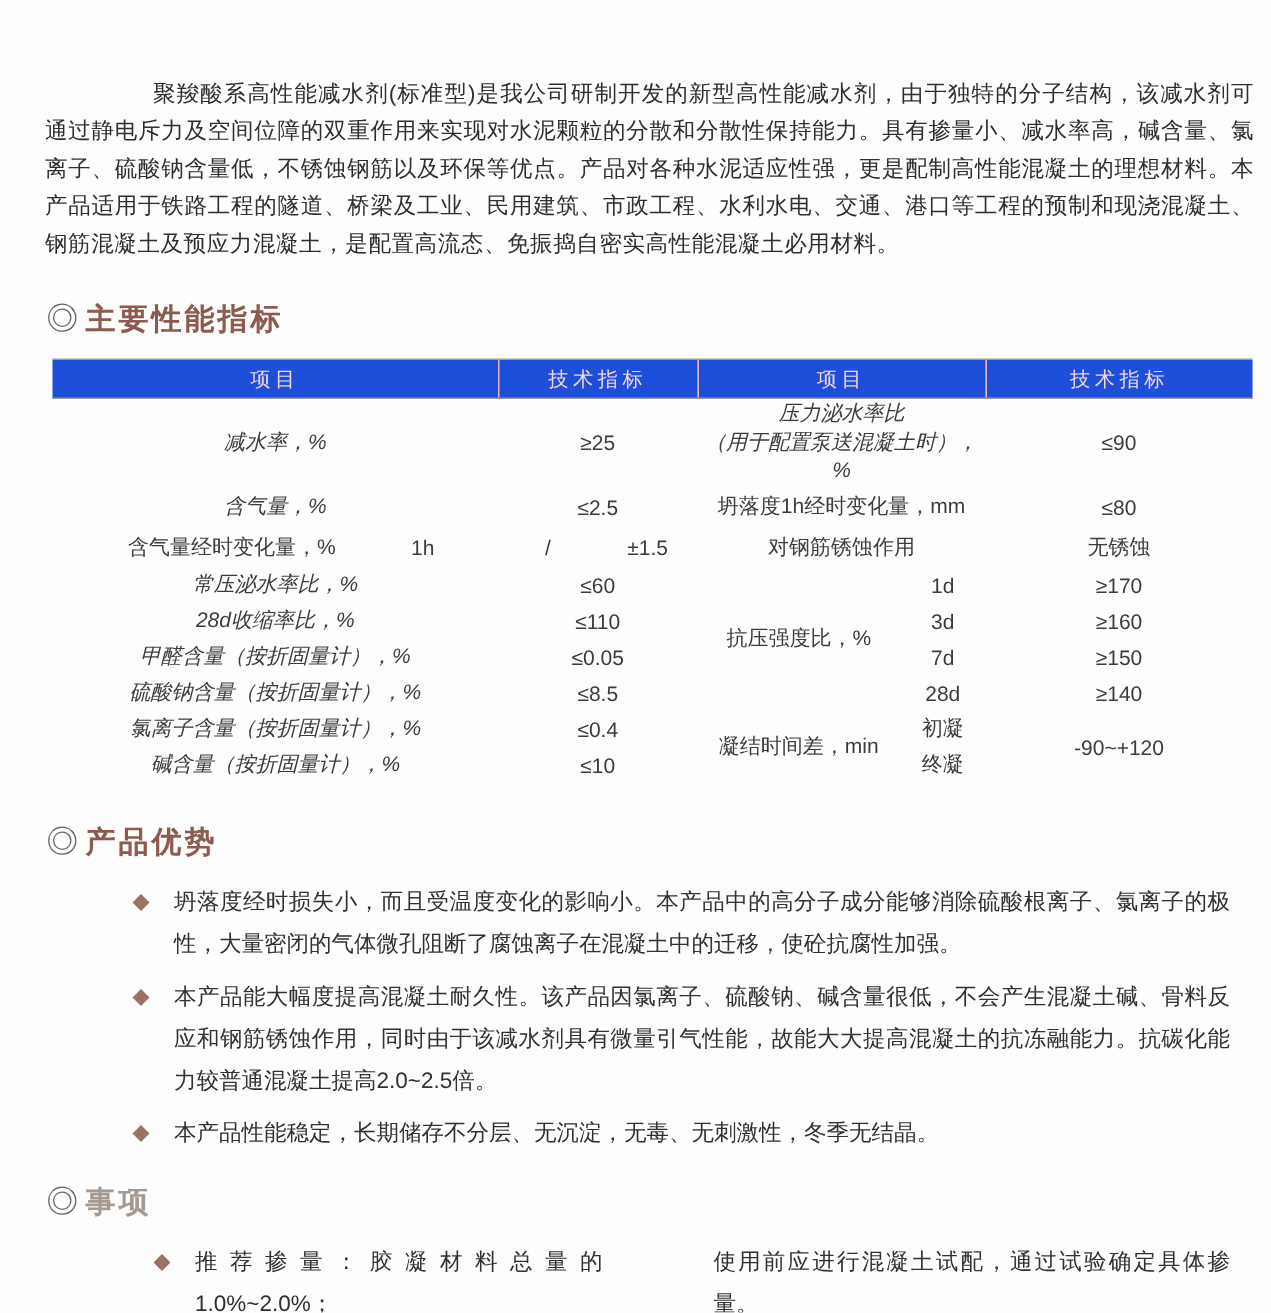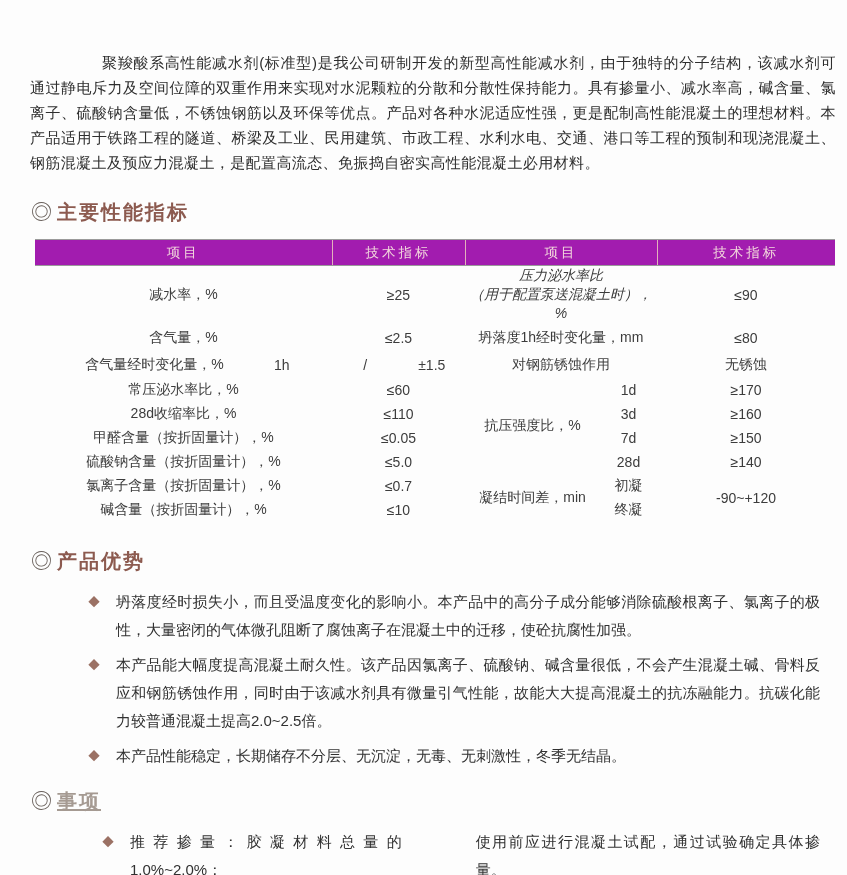--- a/index.html
+++ b/index.html
@@ -34,49 +34,49 @@
     display:flex;
     align-items:center;
     gap:5px;
   }
   .sec .marker{
     color:#6a615c;
     font-weight:normal;
     font-size:21px;
     letter-spacing:0;
   }
-  .sec .faded{color:#a59a92;text-decoration:underline;}
+  .sec .faded{color:#a59a92;}
 
   
   table.perf{
     border-collapse:collapse;
     table-layout:fixed;
     width:800px;
     margin:13px 0 0 35px;
     font-size:14px;
     color:#3c3c3c;
   }
   table.perf thead th{
-    background:#a21caf;
+    background:#1d4ed8;
     color:#f2d7dc;
     font-weight:normal;
     font-size:13.5px;
     height:23px;
     letter-spacing:3px;
     border-top:1px solid #9a9a9a;
     border-bottom:1px solid #9a9a9a;
     border-left:1px solid #e2b2bb;
   }
   table.perf thead th:first-child{border-left:none;}
   table.perf td{
     text-align:center;
     vertical-align:middle;
     padding:0;
   }
-  td.lbl{padding-right:55px;}
+  td.lbl{padding-right:55px;font-style:italic;}
   .flexrow{display:flex;align-items:center;}
   .flexrow .grow{flex:1;text-align:center;}
   .flexrow .sub1h{width:58px;text-align:left;}
   .valsplit{display:flex;}
   .valsplit span{flex:1;text-align:center;}
   .twoline div{line-height:19px;font-style:italic;}
   tr.r1 td{height:41px;}
   tr.r2 td{height:29px;}
   tr.r3 td{height:26px;margin-top:21px;}
   tr.rs td{height:24px;}
@@ -175,27 +175,27 @@
         <td>≥160</td>
       </tr>
       <tr class="rs">
         <td class="lbl">甲醛含量（按折固量计），%</td>
         <td>≤0.05</td>
         <td>7d</td>
         <td>≥150</td>
       </tr>
       <tr class="rs">
         <td class="lbl">硫酸钠含量（按折固量计），%</td>
-        <td>≤5.0</td>
+        <td>≤8.5</td>
         <td>28d</td>
         <td>≥140</td>
       </tr>
       <tr class="rs">
         <td class="lbl">氯离子含量（按折固量计），%</td>
-        <td>≤0.7</td>
+        <td>≤0.4</td>
         <td rowspan="2">凝结时间差，min</td>
         <td>初凝</td>
         <td rowspan="2">-90~+120</td>
       </tr>
       <tr class="rs">
         <td class="lbl">碱含量（按折固量计），%</td>
         <td>≤10</td>
         <td>终凝</td>
       </tr>
     </tbody>

